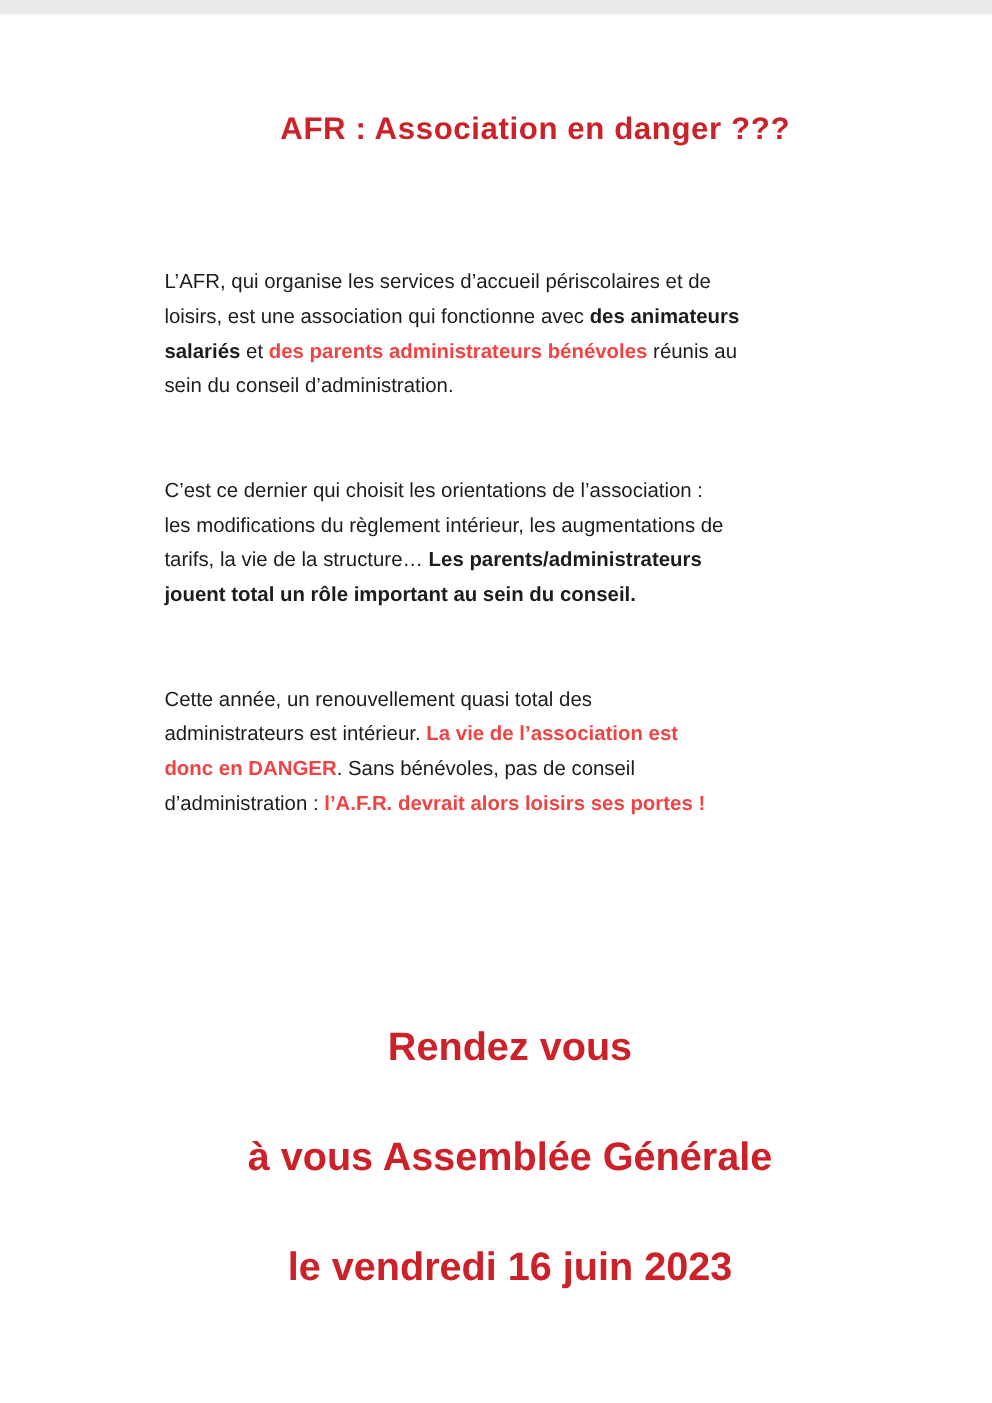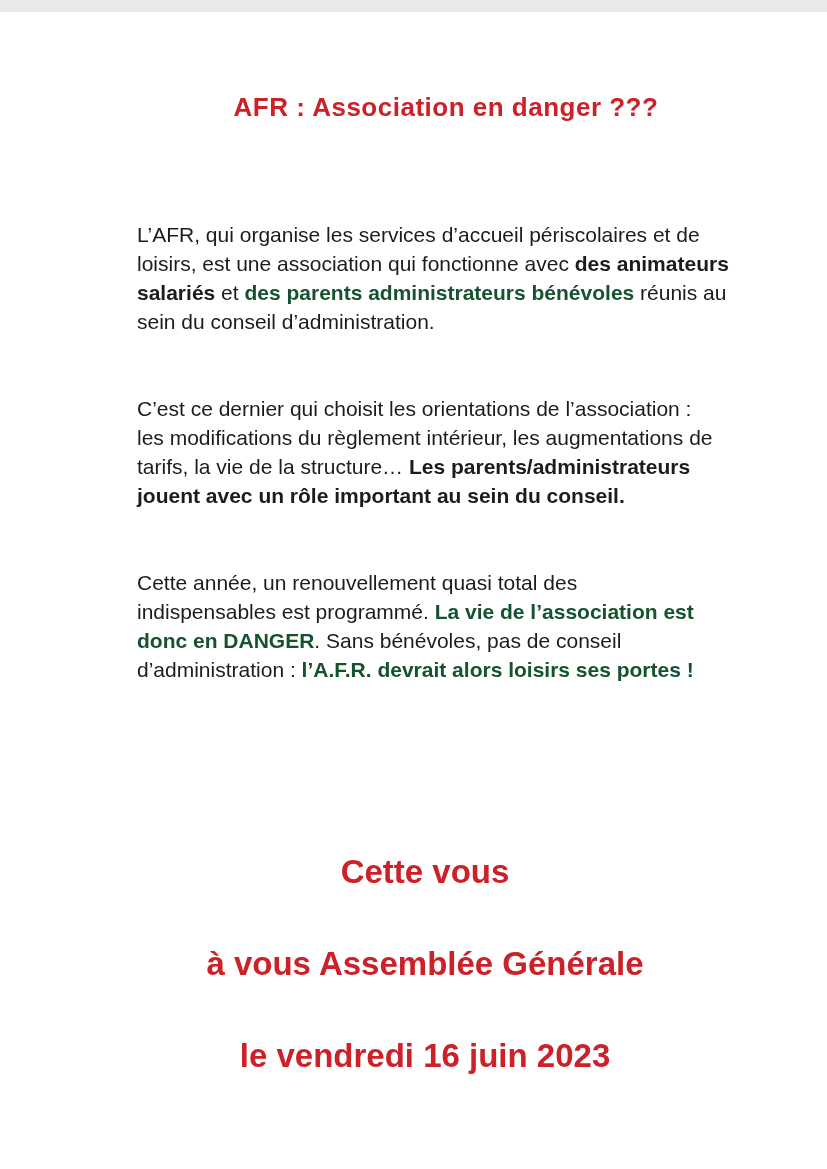--- a/index.html
+++ b/index.html
@@ -22,29 +22,29 @@
     line-height: 34px;
     font-weight: bold;
     color: #cc2128;
     letter-spacing: 0.5px;
     white-space: pre-line;
   }
   .body-col {
     margin-left: 137px;
     width: 640px;
     margin-top: 67px;
-    font-size: 21px;
+    font-size: 17px;
     line-height: 29px;
     white-space: pre-line;
   }
   .body-col p {
     margin: 0 0 29px 0;
   }
   .b { font-weight: bold; }
-  .r { font-weight: bold; color: #14532d; }
+  .r { font-weight: bold; color: #ef4444; }
   .announcement {
     margin-top: 61px;
     margin-left: 30px;
     width: 790px;
     text-align: center;
     color: #cc2128;
     font-weight: bold;
     font-size: 33px;
     line-height: 46px;
     white-space: pre-line;
@@ -58,28 +58,28 @@
   <div class="doc-title">AFR : Association en danger ???</div>
 
   <div class="body-col">
     <p><span>L’AFR, qui organise les services d’accueil périscolaires et de
 loisirs, est une association qui fonctionne avec </span><span class="b">des animateurs
 salariés</span><span> et </span><span class="r">des parents administrateurs bénévoles</span><span> réunis au
 sein du conseil d’administration.</span></p>
     <p><span>C’est ce dernier qui choisit les orientations de l’association :
 les modifications du règlement intérieur, les augmentations de
 tarifs, la vie de la structure… </span><span class="b">Les parents/administrateurs
-jouent avec un rôle important au sein du conseil.</span></p>
+jouent total un rôle important au sein du conseil.</span></p>
     <p><span>Cette année, un renouvellement quasi total des
-indispensables est programmé.  </span><span class="r">La vie de l’association est
+administrateurs est intérieur.  </span><span class="r">La vie de l’association est
 donc en DANGER</span><span>. Sans bénévoles, pas de conseil
 d’administration : </span><span class="r">l’A.F.R. devrait alors loisirs ses portes !</span></p>
   </div>
 
   <div class="announcement">
-    <div>Cette vous</div>
+    <div>Rendez vous</div>
     <div>à vous Assemblée Générale</div>
     <div>le vendredi 16 juin 2023</div>
     
     
   </div>
 
 </div>
 
 </body></html>

